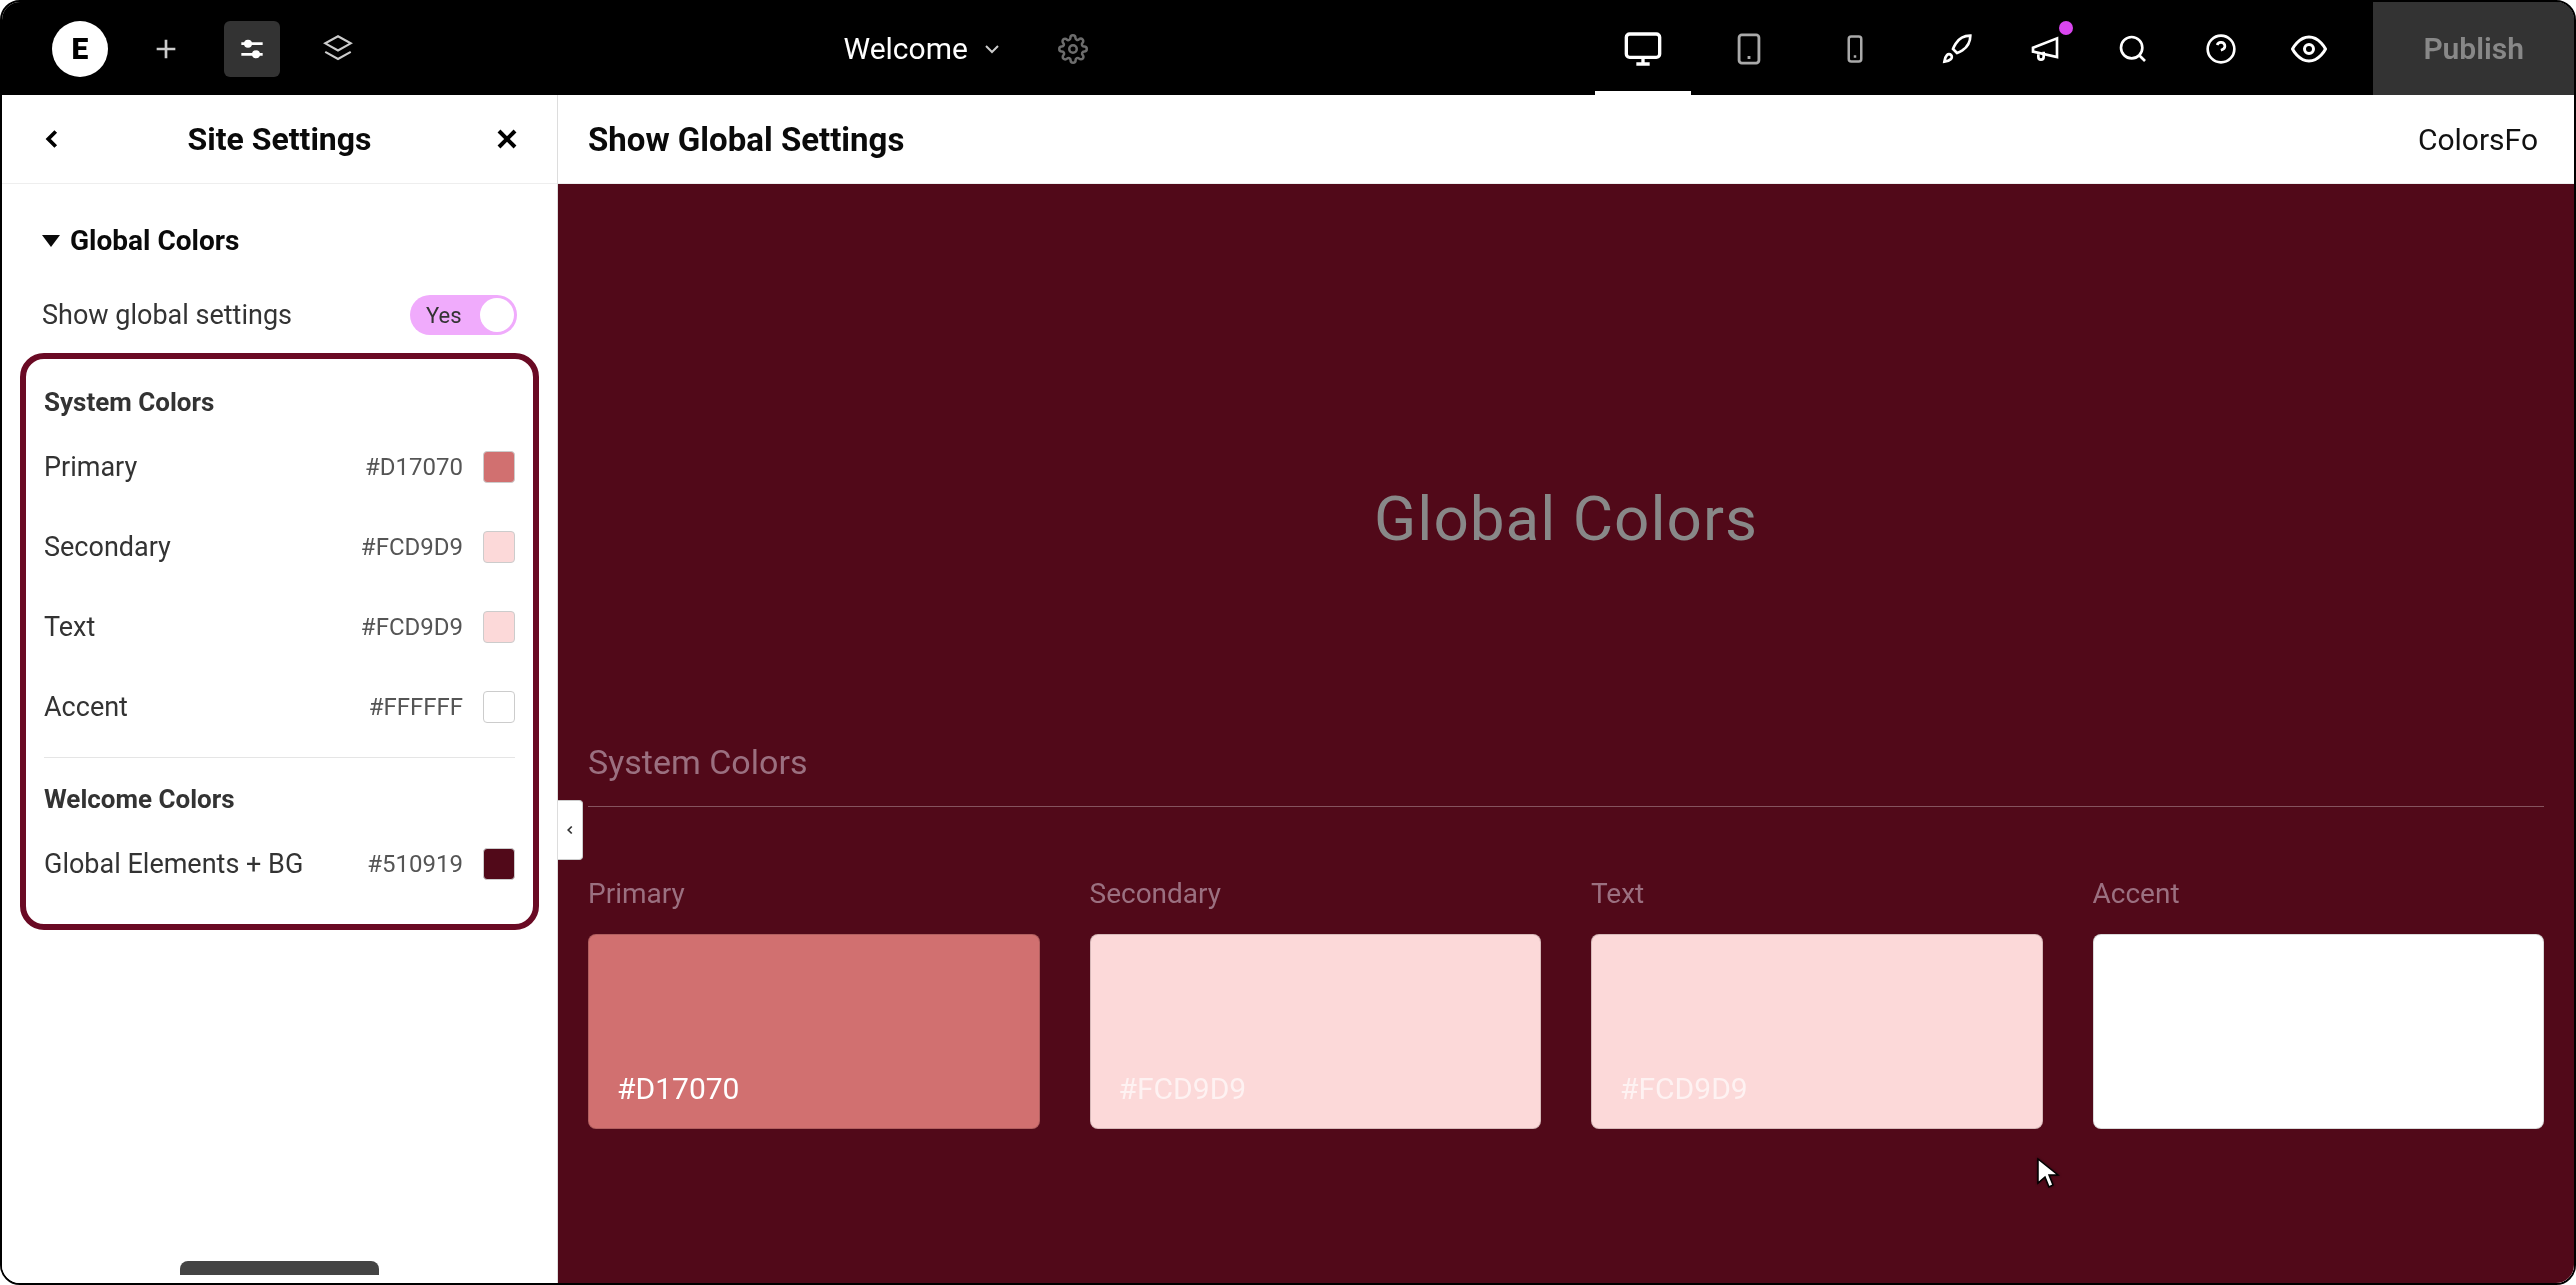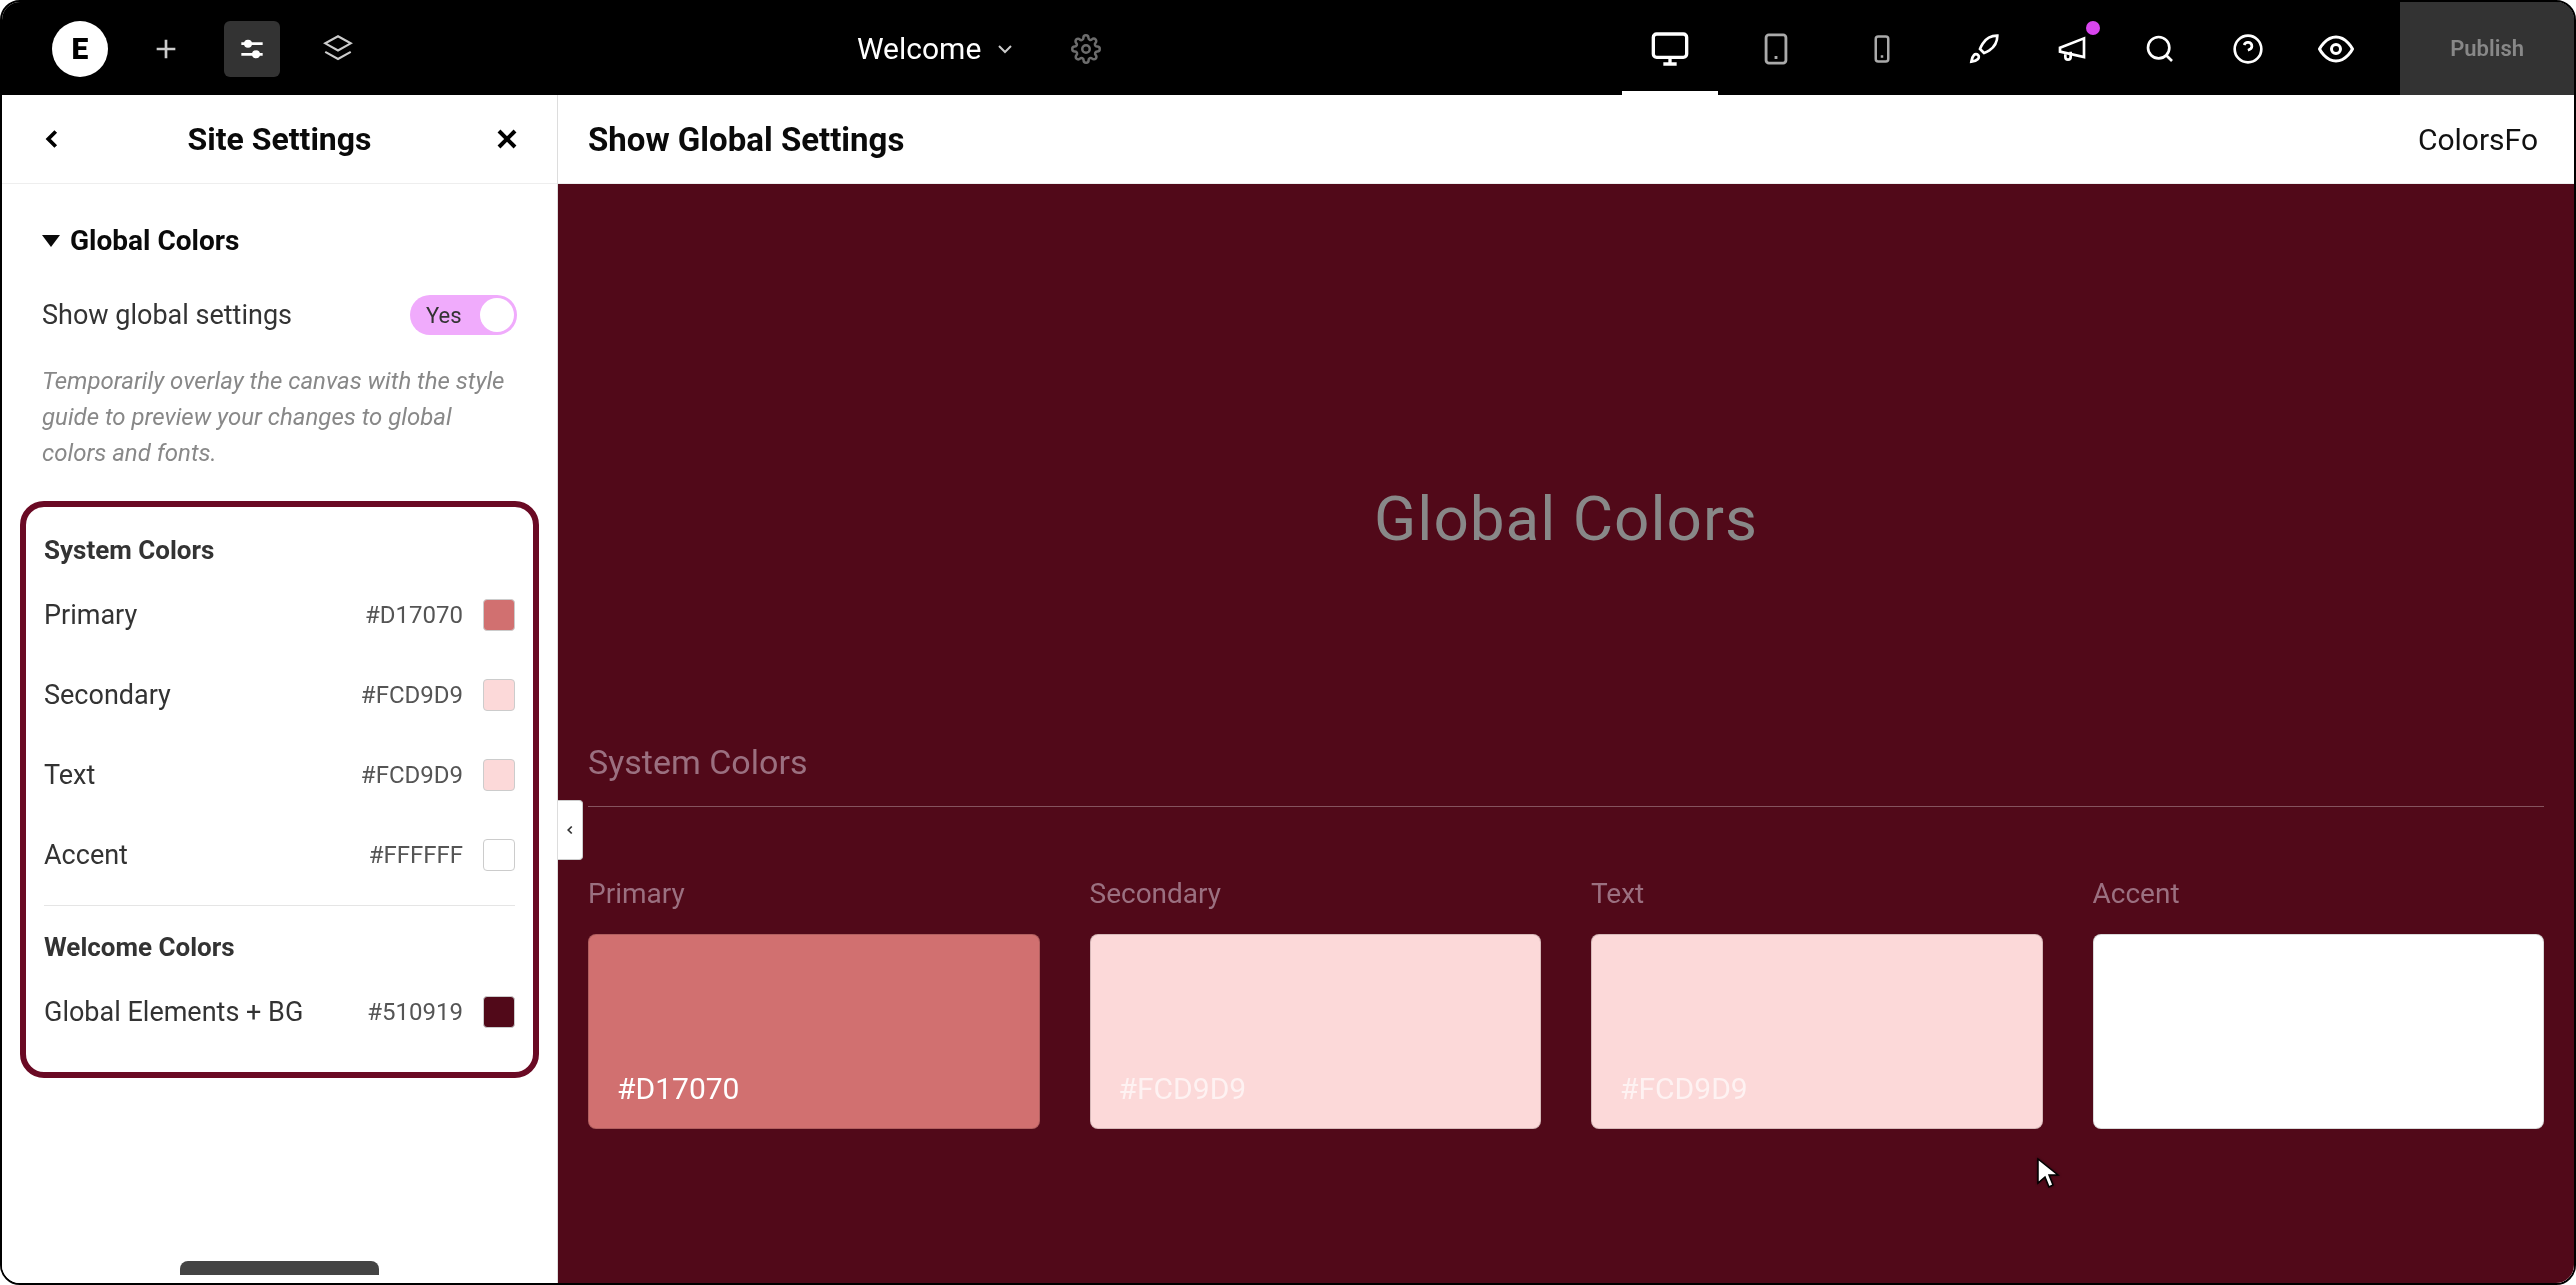--- a/index.html
+++ b/index.html
@@ -17,21 +17,21 @@
     .tb-icon.active { background: #333; color: #fff; }
     .topbar-center { flex: 1; display: flex; align-items: center; justify-content: center; gap: 12px; font-size: 30px; }
     .topbar-center svg { opacity: .8; }
     .topbar-devices { display: flex; align-items: center; gap: 50px; padding: 0 50px; }
     .device-icon { width: 56px; height: 79px; display: flex; align-items: center; justify-content: center; color: #aaa; position: relative; }
     .device-icon.active { color: #fff; }
     .device-icon.active::after { content: ''; position: absolute; bottom: -7px; left: -20px; right: -20px; height: 4px; background: #fff; }
     .topbar-right { display: flex; align-items: center; gap: 40px; padding-right: 0; }
     .tr-icon { width: 48px; height: 48px; display: flex; align-items: center; justify-content: center; color: #fff; position: relative; }
     .badge-dot { position: absolute; top: -4px; right: -4px; width: 14px; height: 14px; background: #d946ef; border-radius: 50%; }
-    .publish-btn { background: #333; color: #888; padding: 1px 50px; height: 93px; display: flex; align-items: center; font-size: 22px; font-weight: 600; }
+    .publish-btn { background: #333; color: #888; padding: 1px 50px; height: 93px; display: flex; align-items: center; font-size: 30px; font-weight: 600; }
     
     
     .body { flex: 1; display: flex; min-height: 0; }
     
     
     .sidebar { width: 556px; background: #fff; display: flex; flex-direction: column; border-right: 1px solid #ddd; }
     .sb-header { height: 89px; display: flex; align-items: center; justify-content: space-between; padding: 12px 30px; border-bottom: 1px solid #eee; }
     .sb-title { flex: 1; text-align: center; font-size: 32px; font-weight: 700; color: #0a0a0a; }
     .sb-hicon { width: 40px; height: 40px; display: flex; align-items: center; justify-content: center; }
     .sb-content { flex: 1; padding: 20px 30px; overflow: hidden; }
@@ -202,21 +202,20 @@
           <span class="caret"></span>
           <span>Global Colors</span>
         </div>
         <div class="toggle-row">
           <span class="toggle-label">Show global settings</span>
           <div class="toggle">
             <span class="toggle-text">Yes</span>
             <span class="toggle-knob"></span>
           </div>
         </div>
-        <div class="help-text">Temporarily overlay the canvas with the style guide to preview your changes to global colors and fonts.</div>
 
         <div class="highlight-box">
           <div class="group-title">System Colors</div>
           <div id="system-colors-list">
               <div class="color-row">
     <span class="cr-name">Primary</span>
     <div class="cr-right">
       <span class="cr-hex">#D17070</span>
       <span class="swatch" style="background:#D17070"></span>
     </div>

